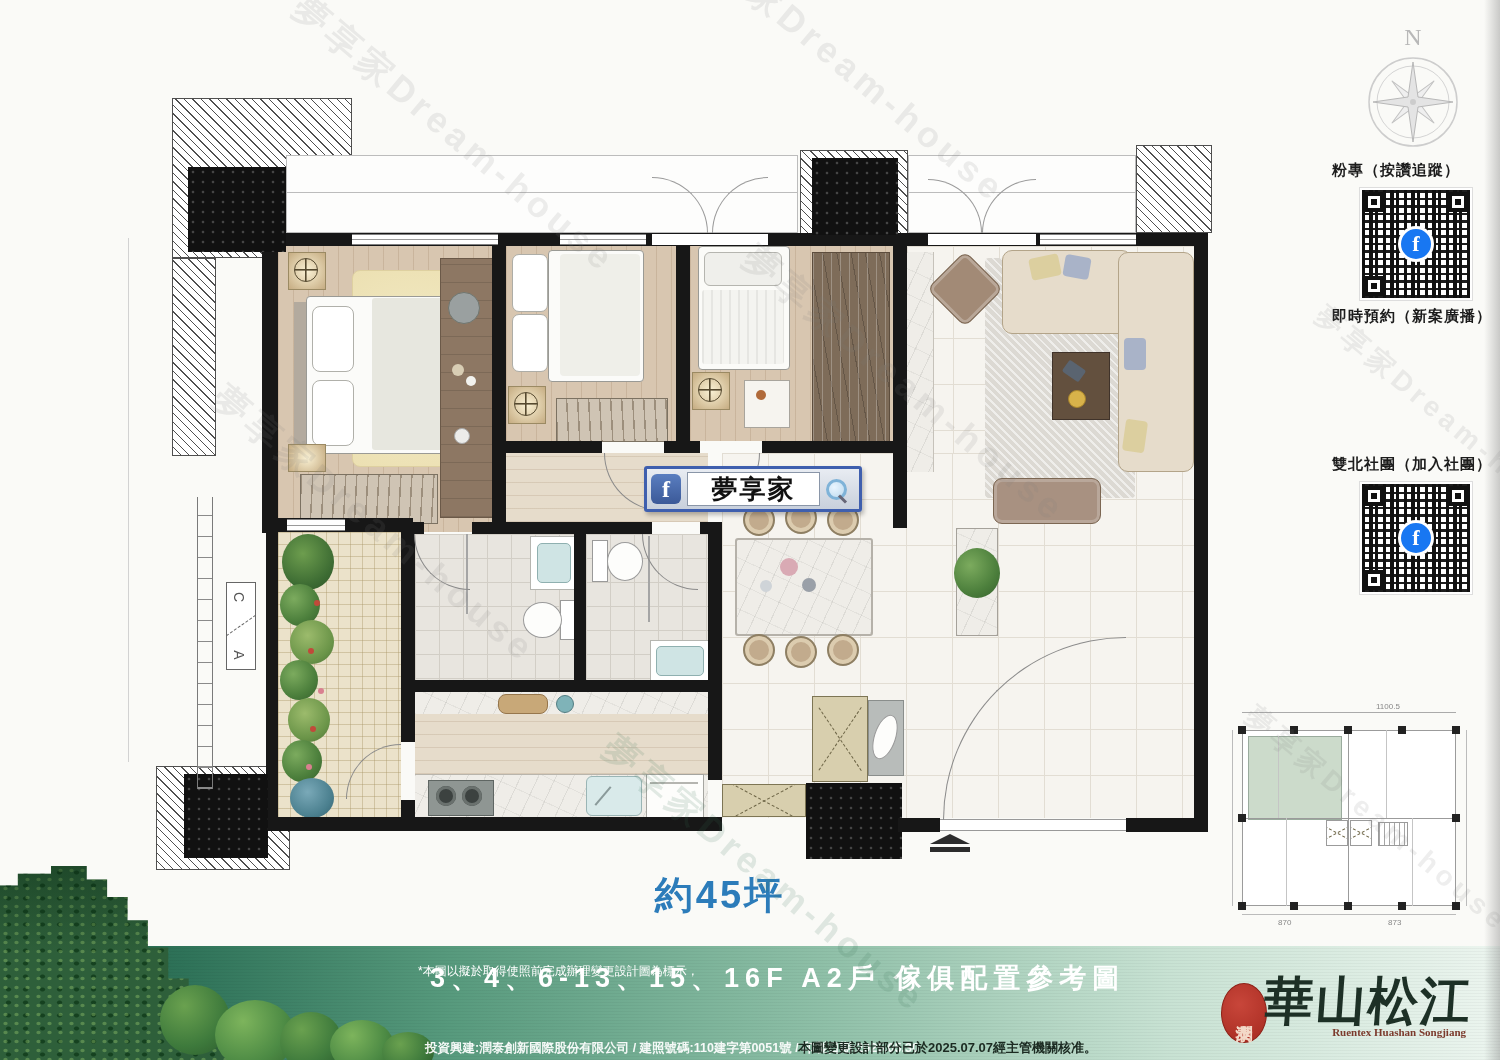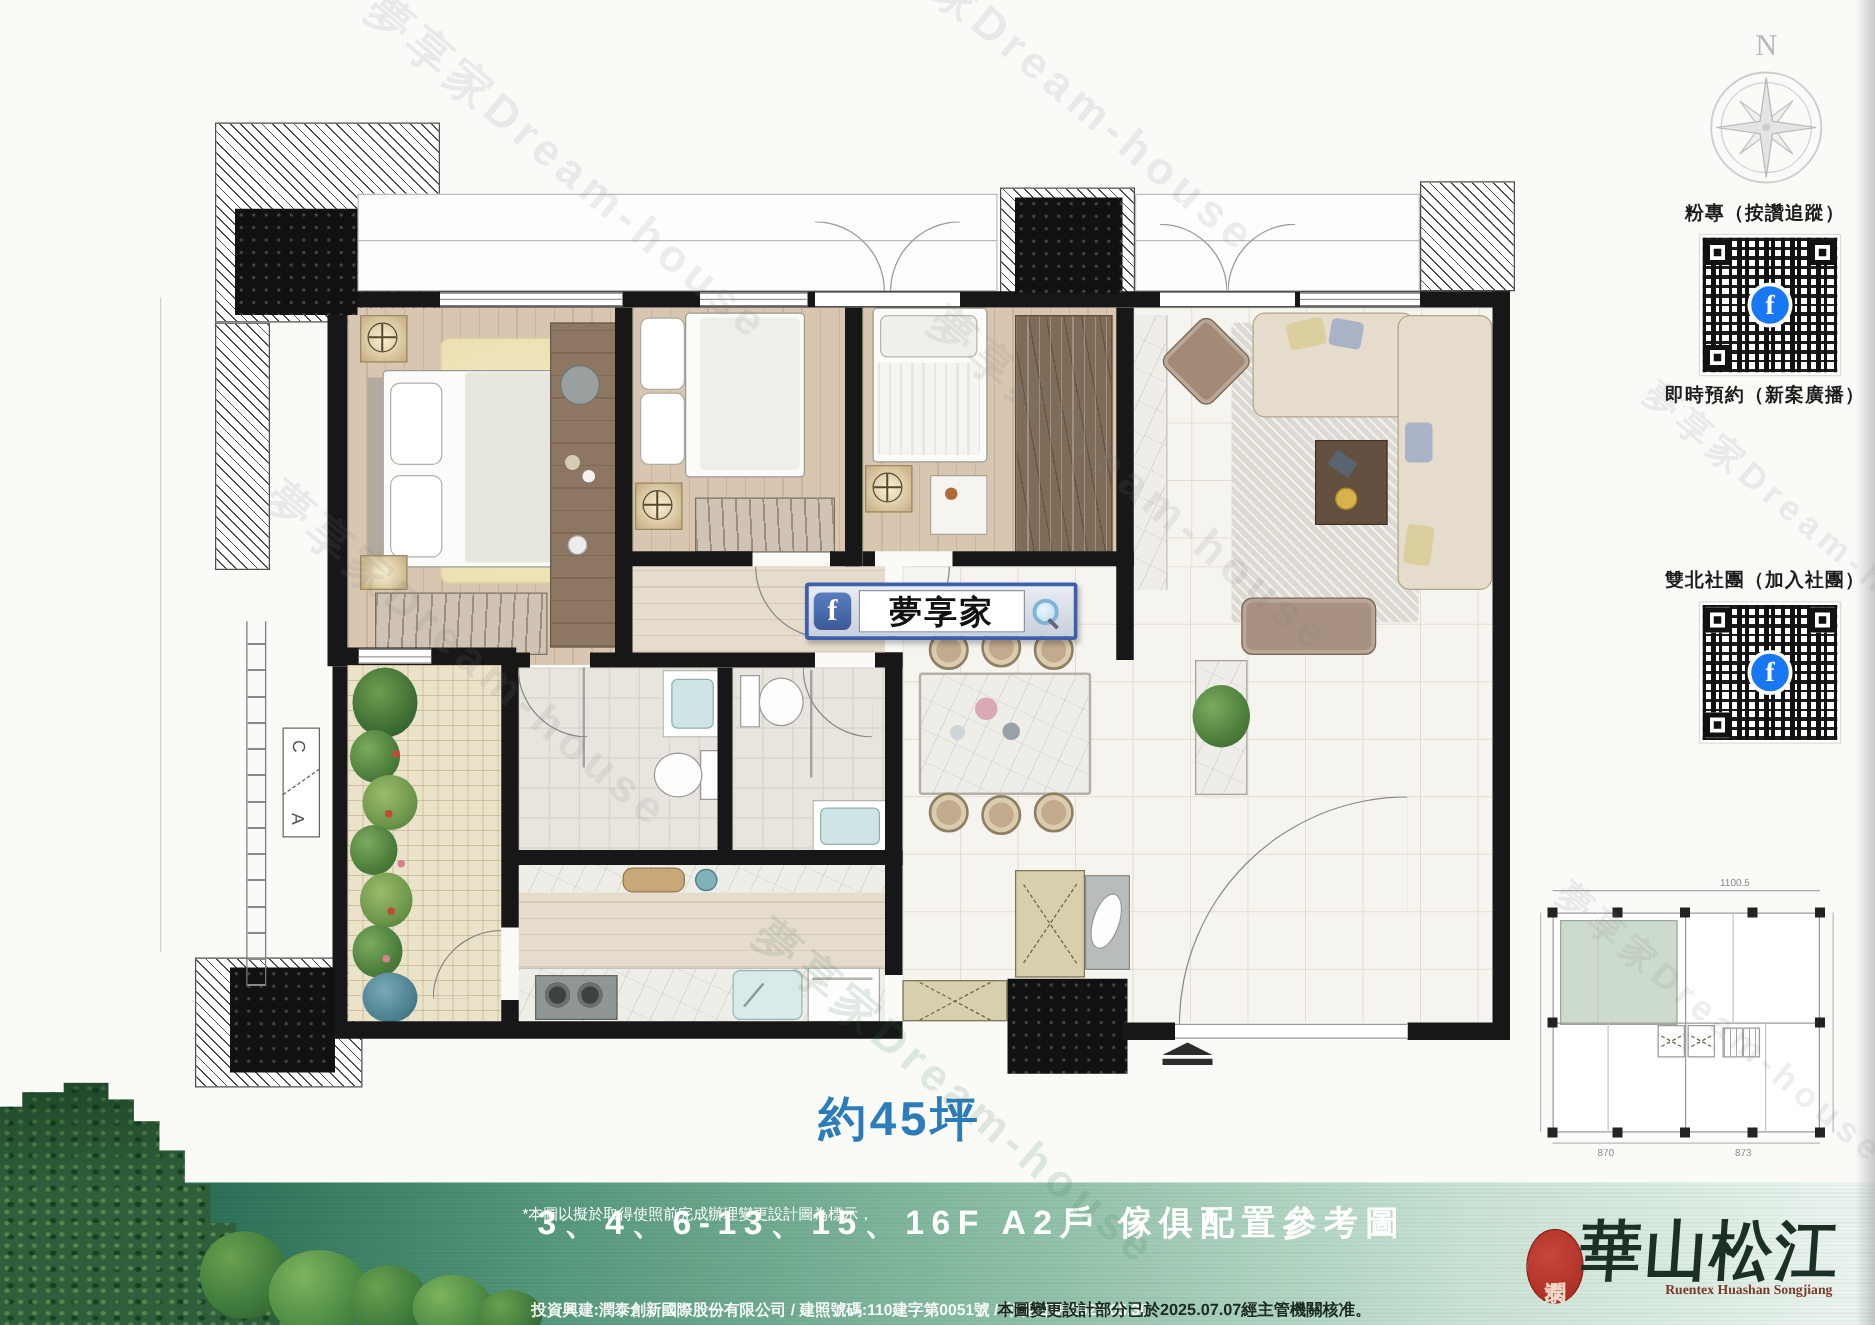--- a/index.html
+++ b/index.html
@@ -34,21 +34,21 @@
   .plant{position:absolute;border-radius:50%;background:radial-gradient(circle at 35% 35%,#7cab5e,#4c7f3c 60%,#35602c);}
   .dot{position:absolute;width:6px;height:6px;border-radius:50%;}
   .wm{position:absolute;font-size:36px;font-weight:600;color:rgba(120,120,120,.13);transform:rotate(40deg);letter-spacing:5px;white-space:nowrap;pointer-events:none;z-index:60;}
   
   .qr{position:absolute;width:108px;height:108px;background:
       repeating-linear-gradient(0deg,rgba(17,17,17,.95) 0 3px,transparent 3px 8px,rgba(17,17,17,.95) 8px 10px,transparent 10px 15px),
       repeating-linear-gradient(90deg,#111 0 3px,#fff 3px 7px,#111 7px 11px,#fff 11px 13px,#111 13px 16px,#fff 16px 21px);
       border:2px solid #fff;outline:1px solid #ddd;}
   .finder{position:absolute;width:20px;height:20px;border:4px solid #111;background:#fff;box-sizing:border-box;}
   .finder::after{content:"";position:absolute;left:3px;top:3px;width:6px;height:6px;background:#111;}
-  .qlabel{position:absolute;width:160px;text-align:center;font-size:15px;font-weight:700;color:#1c1c1c;letter-spacing:1px;}
+  .qlabel{position:absolute;width:160px;text-align:left;font-size:15px;font-weight:700;color:#1c1c1c;letter-spacing:1px;}
   .fbbadge{position:absolute;border-radius:50%;background:#1877f2;color:#fff;display:flex;align-items:center;justify-content:center;font-family:"Liberation Serif",serif;font-weight:700;border:3px solid #fff;}
   .whitebadge{position:absolute;background:#fff;display:flex;align-items:center;justify-content:center;font-weight:800;border:2px solid #fff;}
   
   .band{position:absolute;left:0;top:946px;width:1500px;height:114px;
         background-image:repeating-linear-gradient(0deg,rgba(0,0,0,.035) 0 1px,transparent 1px 3px),
         linear-gradient(90deg,#1c5a40 0%,#2e7258 12%,#579a7d 30%,#8fc0a8 55%,#c8e2d3 78%,#ecf5ef 100%);z-index:10;}
   .ftxt{position:absolute;color:#fff;z-index:12;}
   .mountain{position:absolute;left:0;top:866px;width:255px;height:194px;z-index:11;
     background-color:#2e5f3a;
     background-image:linear-gradient(rgba(8,40,18,.4),rgba(8,40,18,0) 45%),radial-gradient(rgba(150,200,110,.4) 1.5px,transparent 2.6px),radial-gradient(rgba(0,40,10,.55) 2px,transparent 3.2px);

